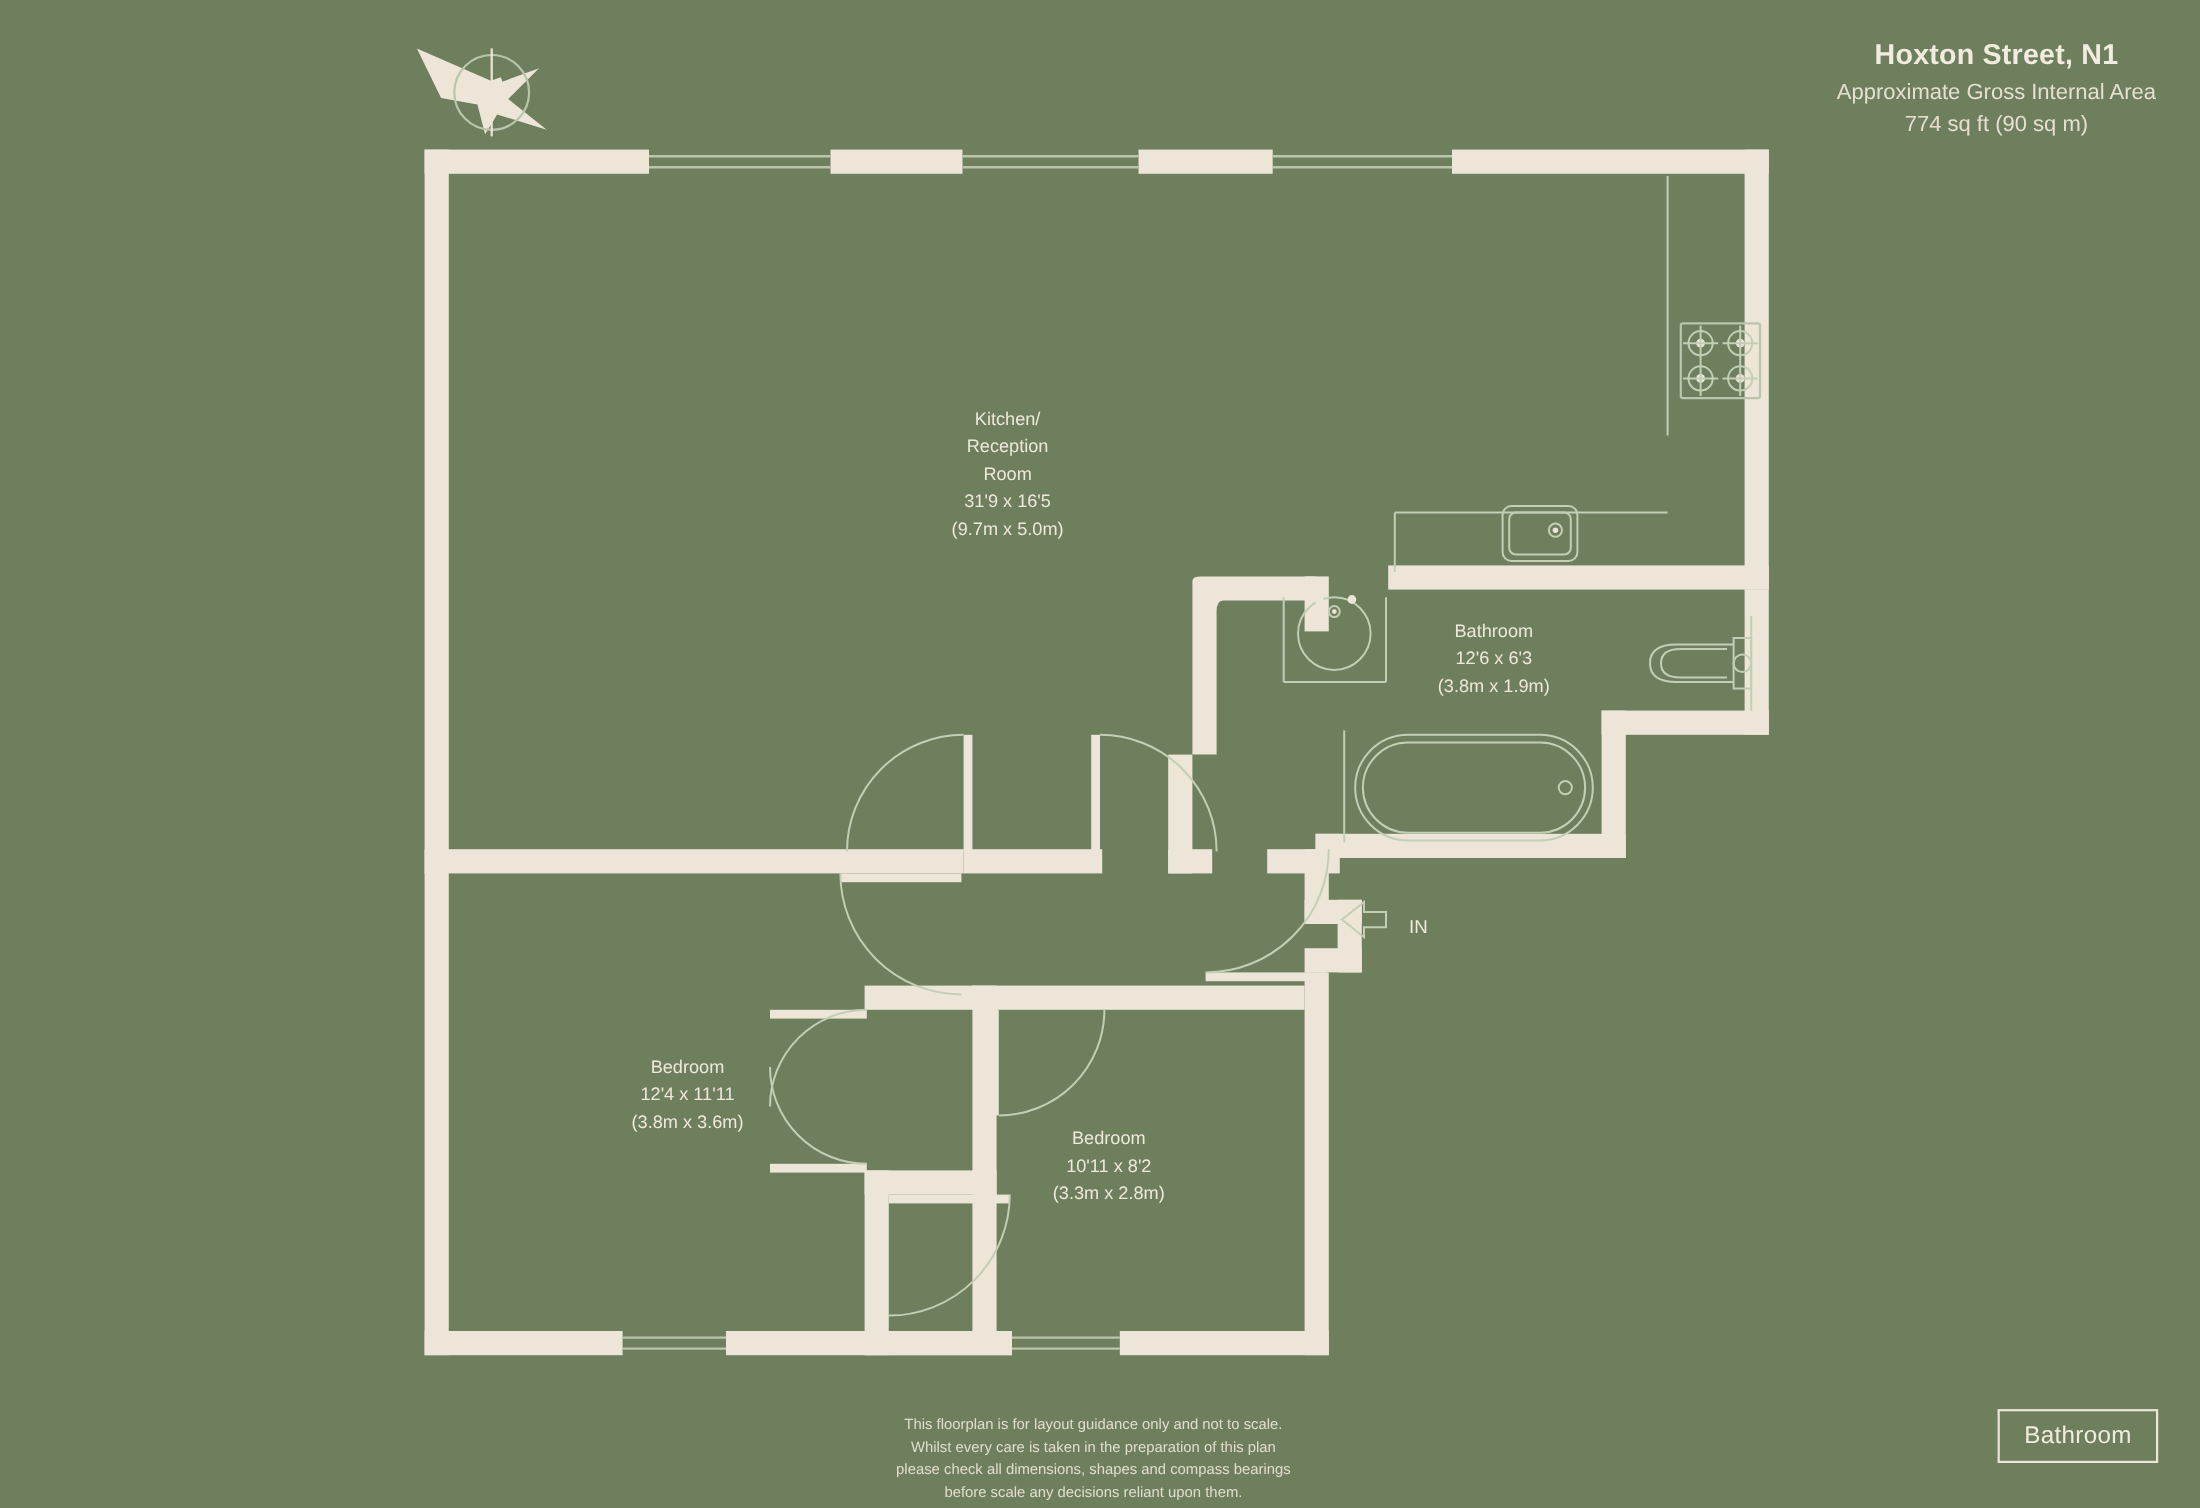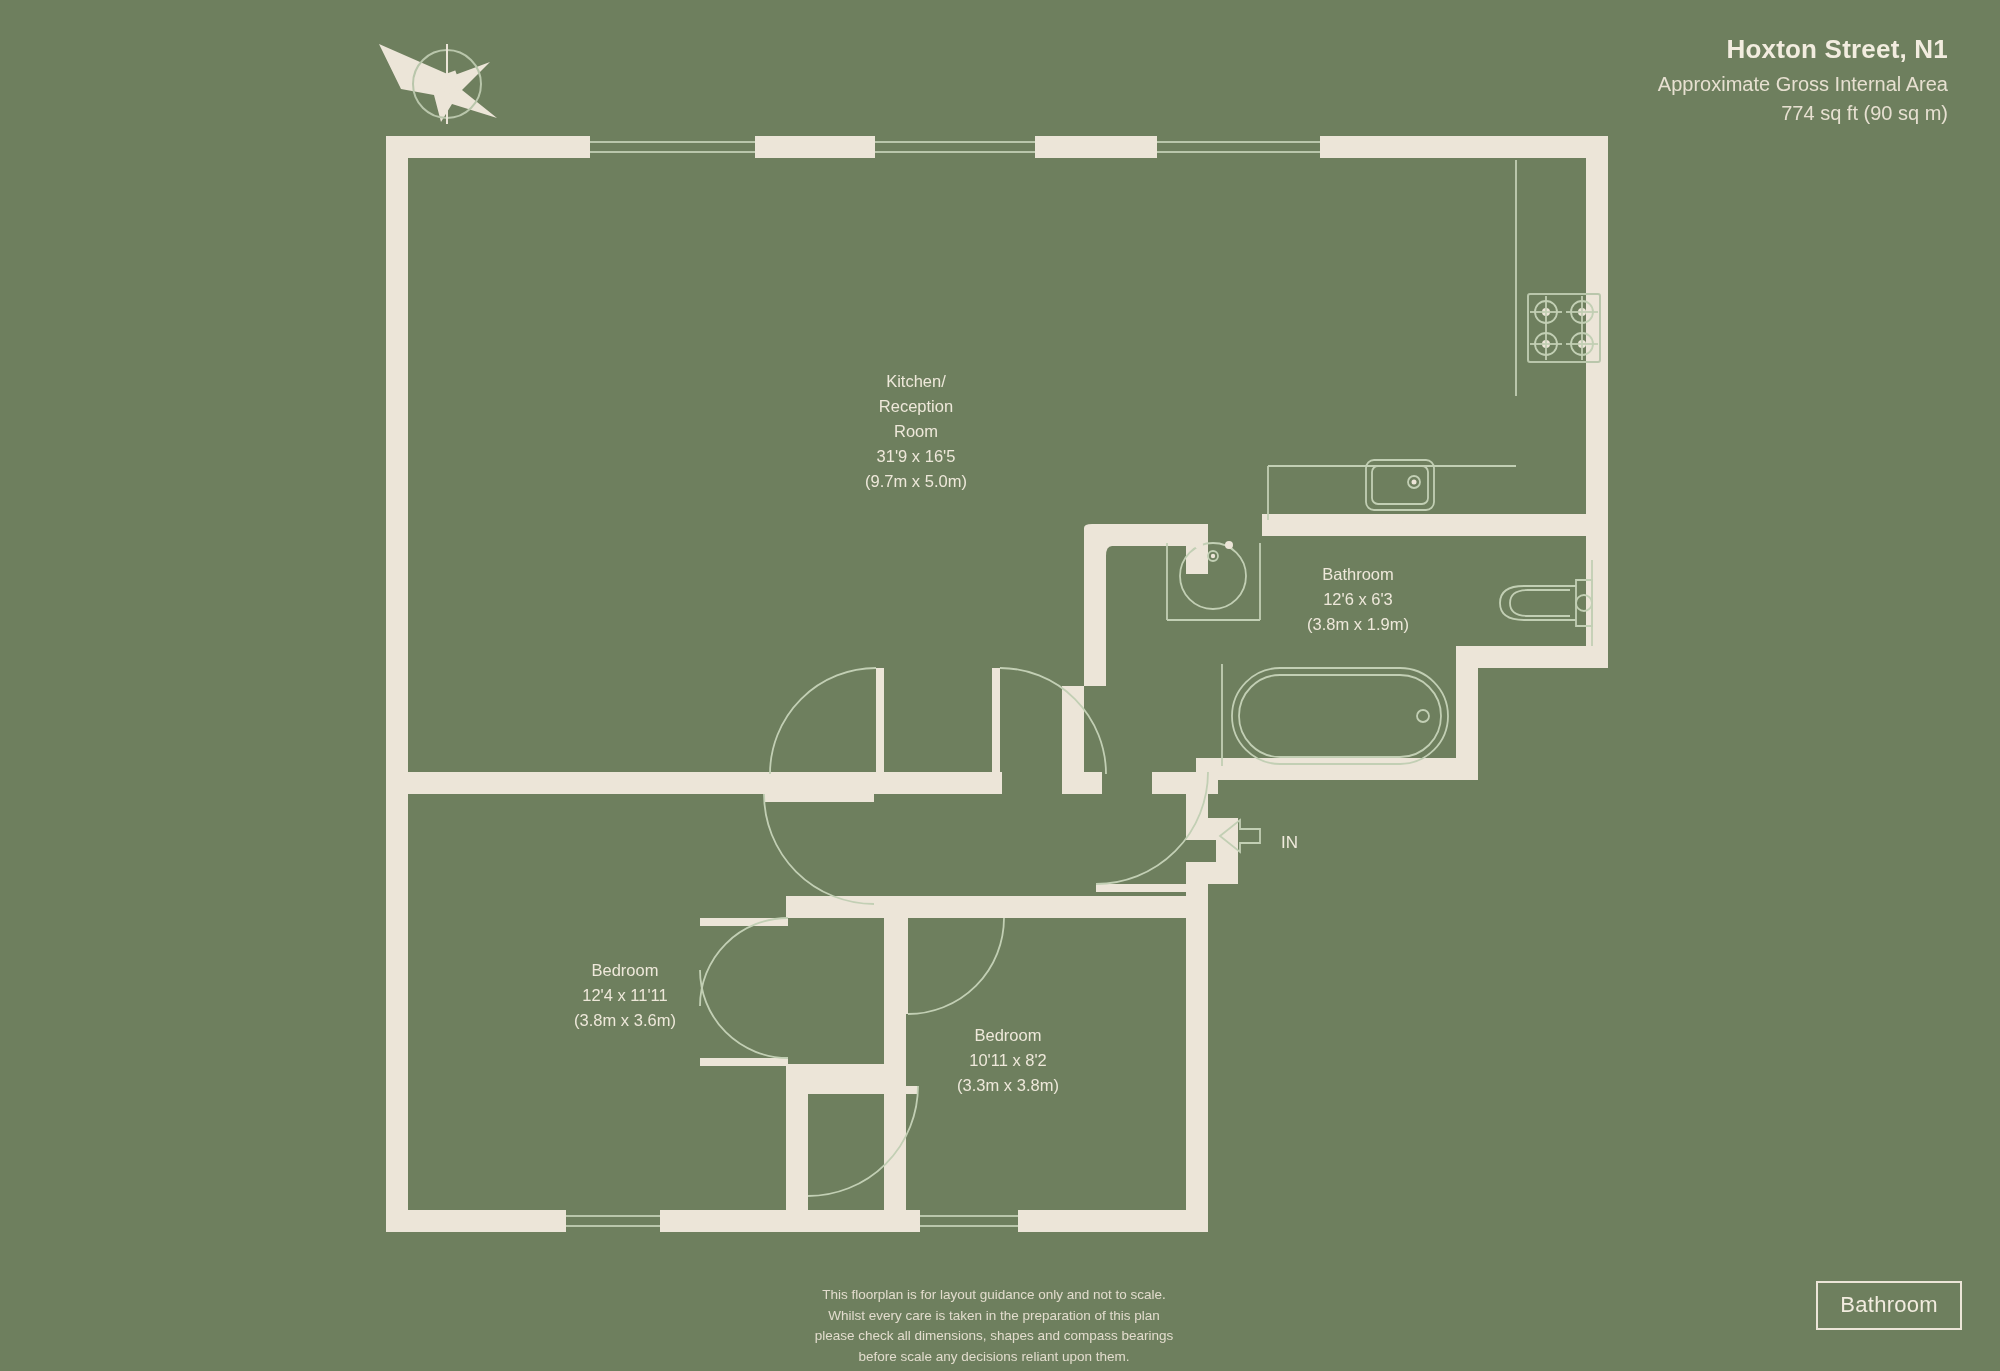--- a/index.html
+++ b/index.html
@@ -21,23 +21,23 @@
   }
   svg.plan {
     position: absolute;
     top: 0; left: 0;
     width: 2000px;
     height: 1371px;
     display: block;
   }
   .title-block {
     position: absolute;
-    right: 52px;
+    right: 40px;
     top: 32px;
-    text-align: right;
+    text-align: center;
     line-height: 1.35;
   }
   .title-main {
     font-size: 26px;
     font-weight: bold;
     letter-spacing: 0.2px;
     color: #f2ecdf;
     display: block;
   }
   .title-sub {
@@ -308,21 +308,21 @@
 
   <div class="room-label" id="label-bed1">
     <span class="ln">Bedroom</span>
     <span class="ln">12'4 x 11'11</span>
     <span class="ln">(3.8m x 3.6m)</span>
   </div>
 
   <div class="room-label" id="label-bed2">
     <span class="ln">Bedroom</span>
     <span class="ln">10'11 x 8'2</span>
-    <span class="ln">(3.3m x 3.8m)</span>
+    <span class="ln">(3.3m x 2.8m)</span>
   </div>
 
   <div class="in-label">IN</div>
 
   <div class="disclaimer">
     <div>This floorplan is for layout guidance only and not to scale.</div>
     <div>Whilst every care is taken in the preparation of this plan</div>
     <div>please check all dimensions, shapes and compass bearings</div>
     <div>before scale any decisions reliant upon them.</div>
   </div>

